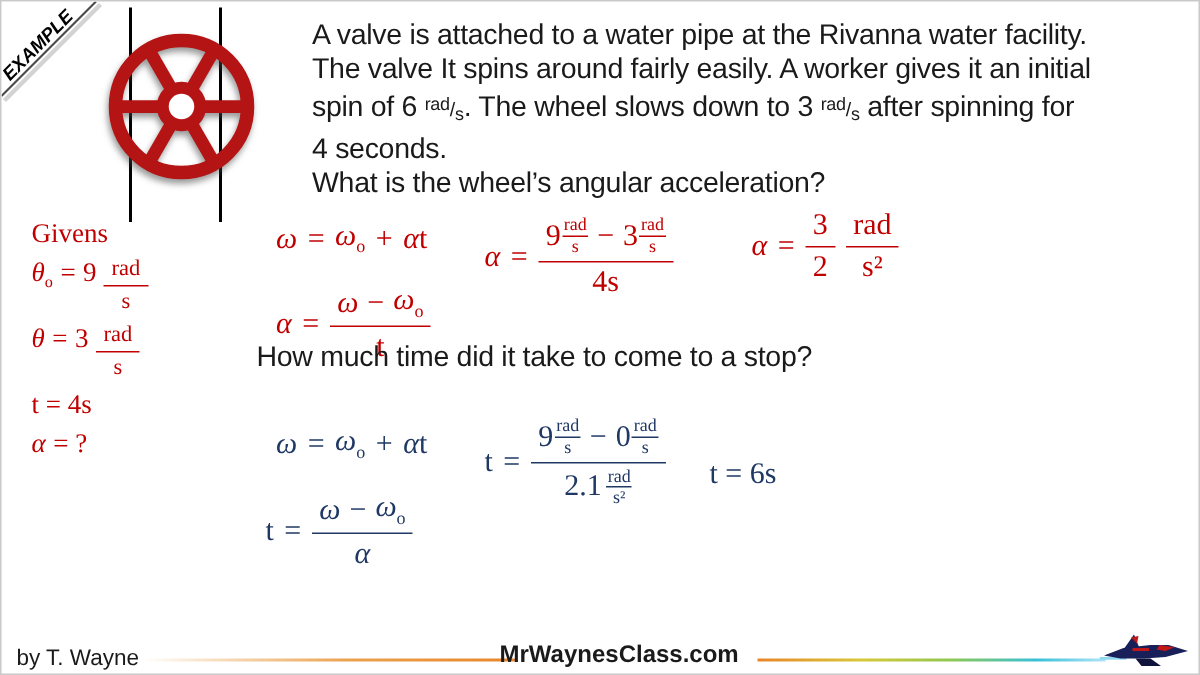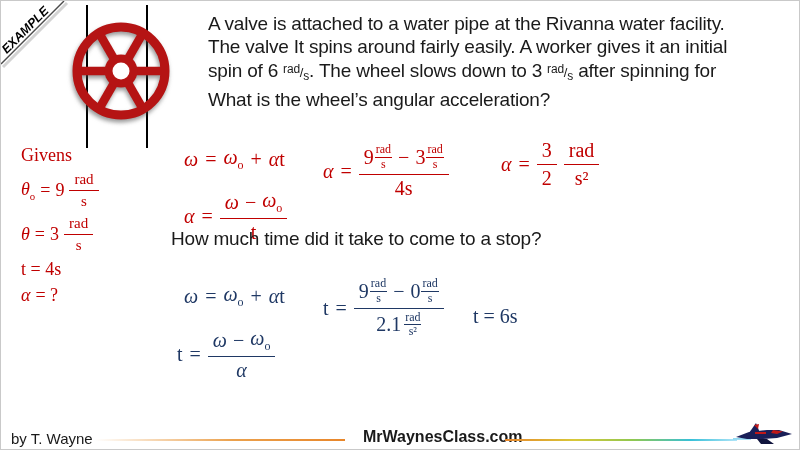--- a/index.html
+++ b/index.html
@@ -38,28 +38,28 @@
   .vq{display:inline-flex;align-items:center;}
   .uf{display:inline-flex;flex-direction:column;align-items:center;
       font-size:12px;line-height:1.15;margin-left:1px;}
   .uf .un{border-bottom:1.2px solid currentColor;padding:0 1px;}
 
   
   .givens{position:absolute;left:20px;top:144px;color:#c00000;
           font-family:"Liberation Serif",serif;font-size:18px;
           display:flex;flex-direction:column;align-items:flex-start;gap:5px;}
   .gtitle{font-size:18px;}
-  .grow{display:flex;align-items:center;gap:5px;}
+  .grow{display:flex;align-items:flex-start;gap:5px;}
   .gfr{font-size:15px;}
 
   
   .author{position:absolute;left:10px;top:429px;font-weight:400;font-size:15px;}
   .hline1{position:absolute;left:94px;top:438px;width:250px;height:2px;
           background:linear-gradient(to right,rgba(240,160,80,0),#eba14d 55%,#e8862a);}
-  .site{position:absolute;left:362px;top:427px;font-weight:700;font-size:16px;}
+  .site{position:absolute;left:332px;top:427px;font-weight:700;font-size:16px;}
   .hline2{position:absolute;left:504px;top:438px;width:232px;height:2px;
           background:linear-gradient(to right,#e8862a,#d8c838 30%,#90c850 55%,#38c0d8 80%,#b0e4f8);}
   .jet{position:absolute;left:732px;top:419px;}
 </style>
 </head>
 <body>
 
 <div class="slide">
 
   <svg class="banner" viewBox="0 0 80 80" width="80" height="80">
@@ -82,20 +82,21 @@
       <line x1="50" y1="50" x2="70.5" y2="14.5"></line>
     </g>
     <circle cx="50" cy="50" r="16.5" fill="#b51414"></circle>
     <circle cx="50" cy="50" r="8.5" fill="#ffffff"></circle>
   </svg>
 
   <div class="para">
     <div class="pline">A valve is attached to a water pipe at the Rivanna water facility.</div>
     <div class="pline">The valve It spins around fairly easily. A worker gives it an initial</div>
     <div class="pline"><span>spin of 6 </span><span class="iunit"><sup>rad</sup>/<sub>s</sub></span><span>. The wheel slows down to 3 </span><span class="iunit"><sup>rad</sup>/<sub>s</sub></span><span> after spinning for</span></div>
+    <div class="pline">4 seconds.</div>
     <div class="pline">What is the wheel’s angular acceleration?</div>
   </div>
 
   <div class="givens">
     <div class="gtitle">Givens</div>
     <div class="grow">
       <span><span class="it">θ</span><sub class="ssub">o</sub></span>
       <span>=</span>
       <span>9</span>
       <span class="fr gfr">

